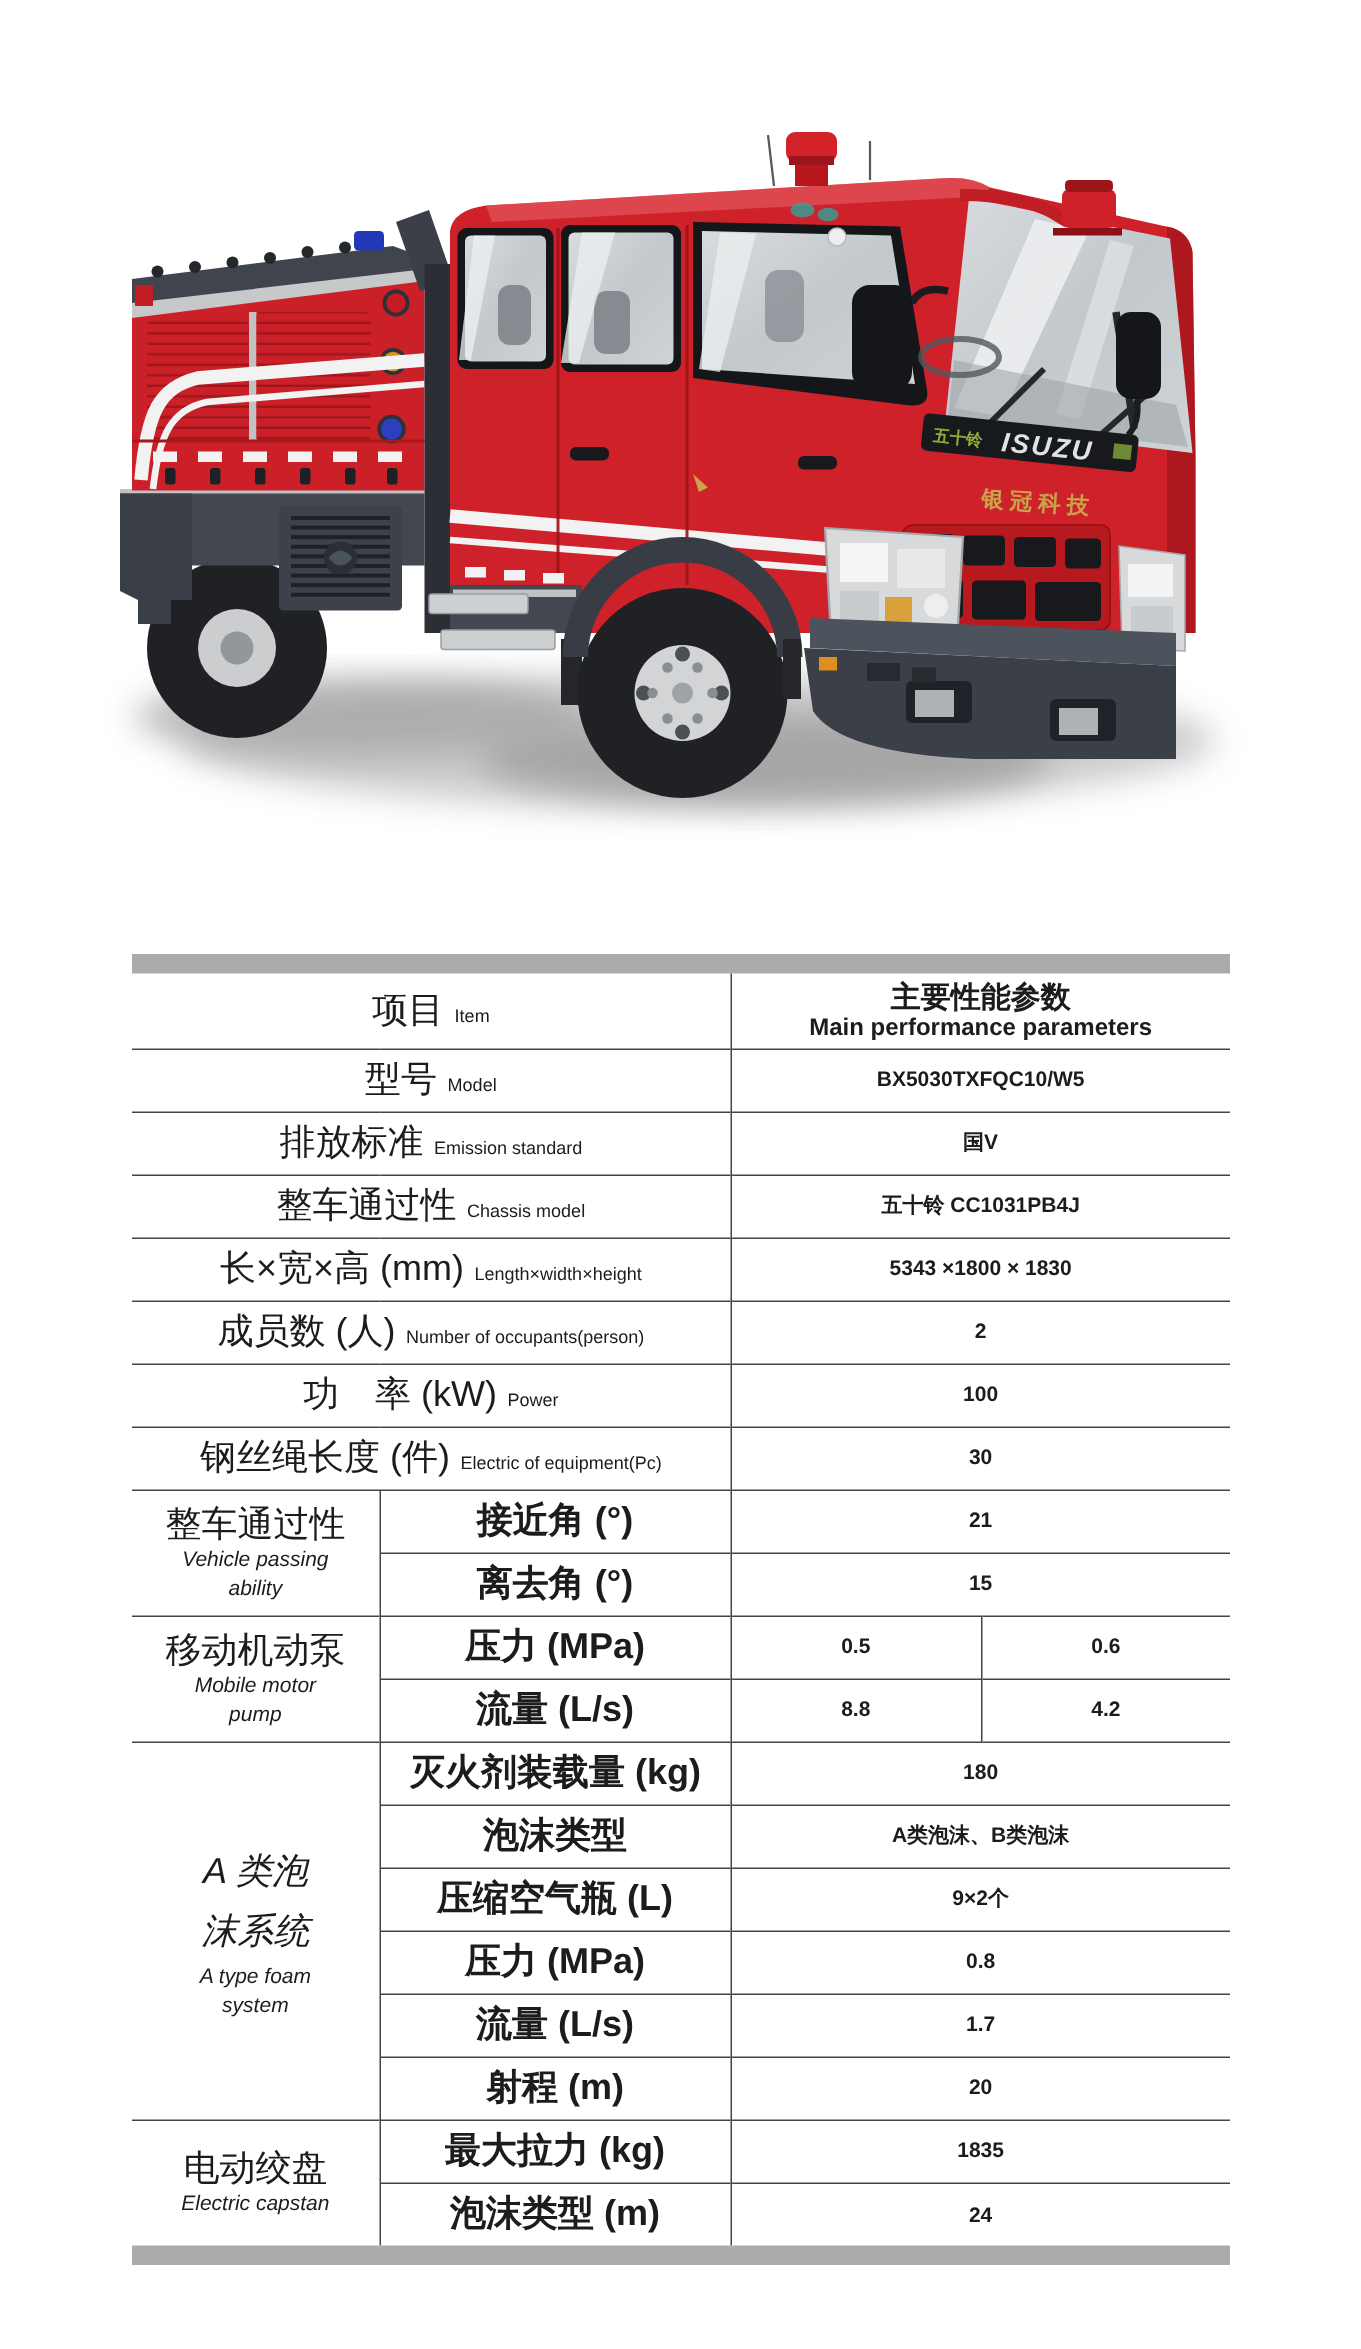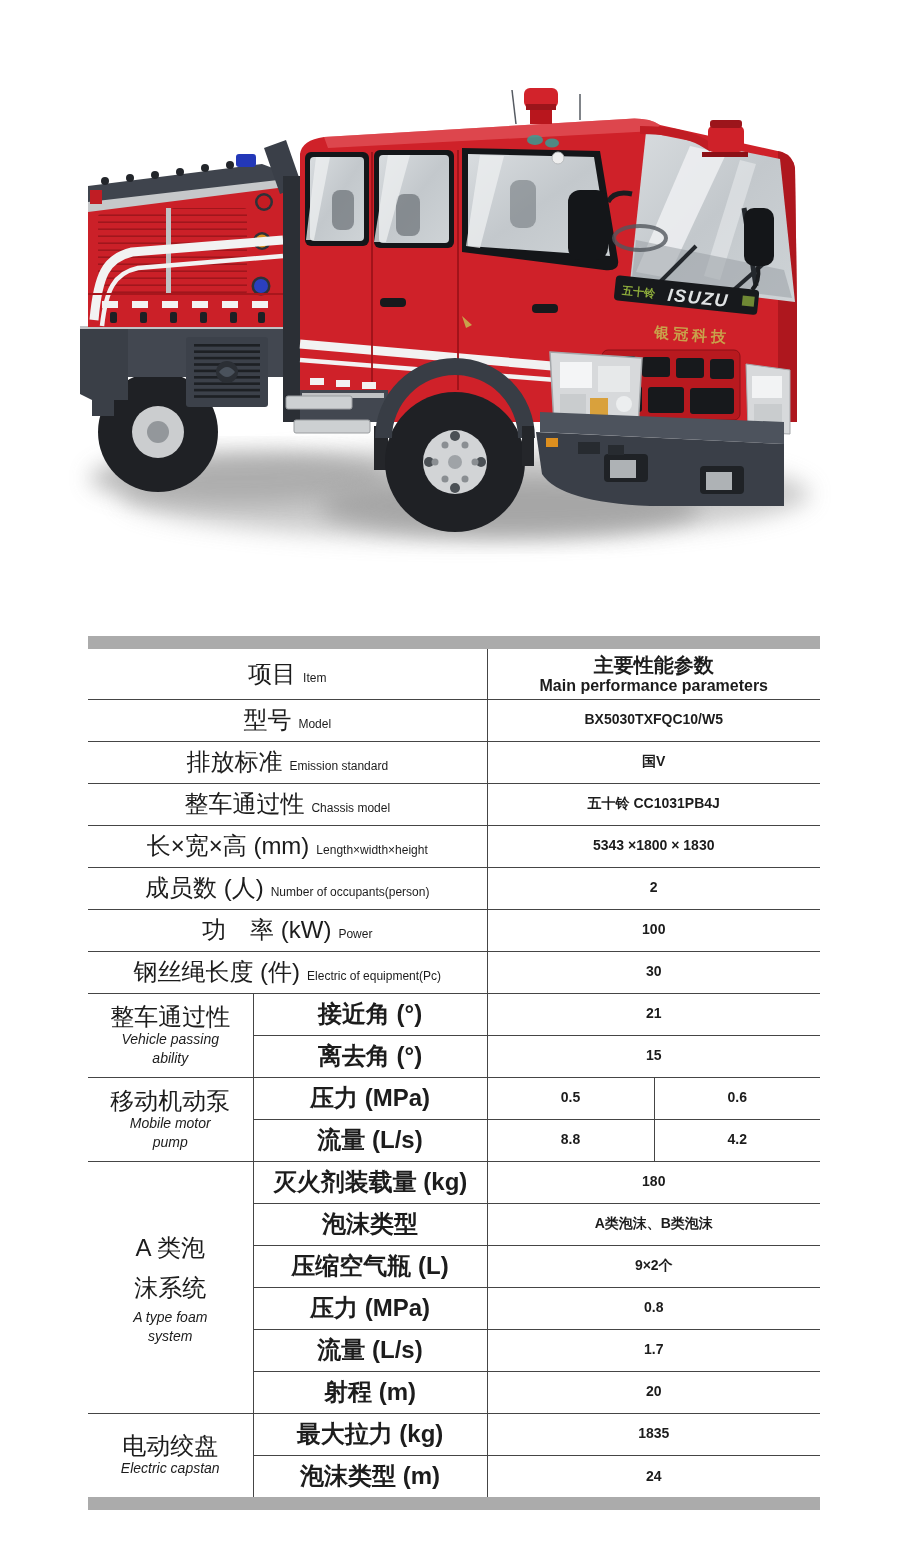--- a/index.html
+++ b/index.html
@@ -23,21 +23,21 @@
   .spec-table tr{height:42px;}
   .spec-table tr.hdr{height:50px;}
   .spec-table tr.hdr td{border-top:none;}
   .spec-table td.v{border-left:1.5px solid #454545;font-weight:bold;}
   .cn{font-size:24px;}
   .en{font-size:12px;margin-left:7px;text-align:center;}
   .val{font-size:14px;}
   .val-cn{font-size:20px;display:block;line-height:24px;}
   .val-en{font-size:16px;display:block;line-height:18px;}
   .grp .cnl{display:block;font-size:24px;line-height:27px;}
-  .grp .cnl.sp{line-height:40px;}
+  .grp .cnl.sp{line-height:40px;font-style:italic;}
   .grp .enl{display:block;font-size:14px;line-height:19px;font-style:italic;}
 </style>
 </head>
 <body>
 
 <div class="truck-wrap">
 <svg viewBox="0 0 740 474" width="740" height="474" xmlns="http://www.w3.org/2000/svg">
   <defs>
     <filter id="soft" x="-30%" y="-30%" width="160%" height="160%">
           <feGaussianBlur stdDeviation="11"></feGaussianBlur>

